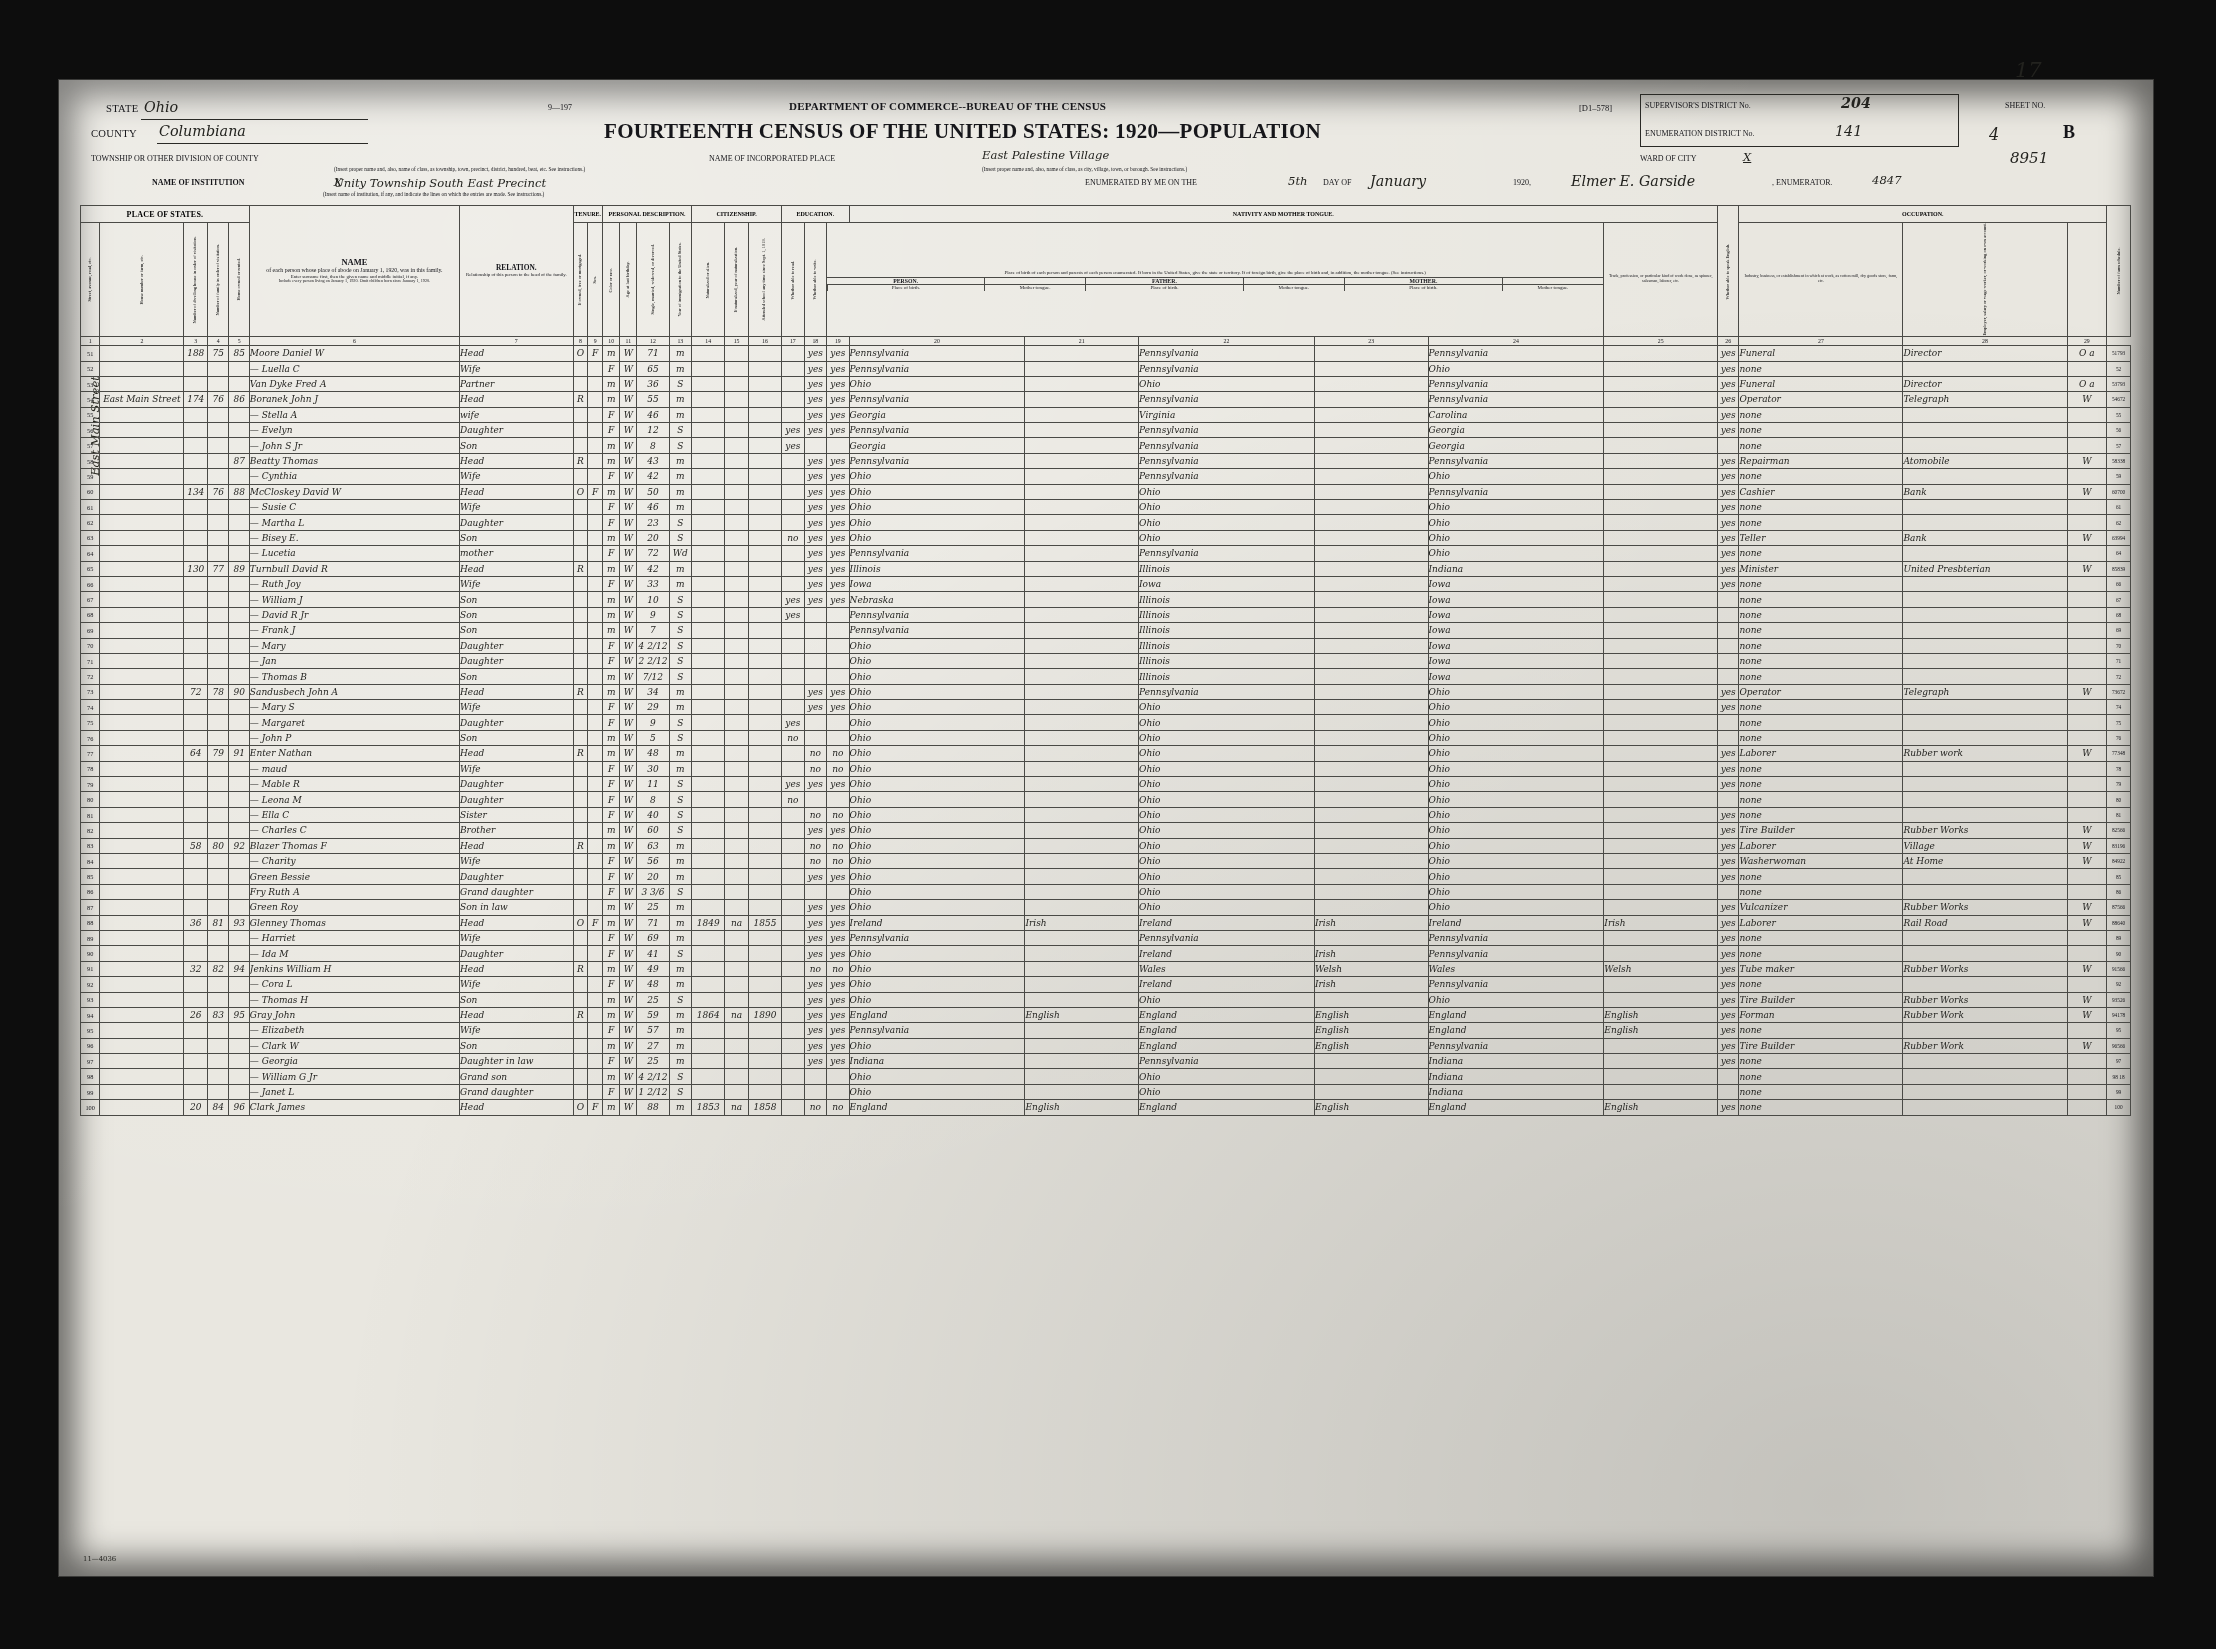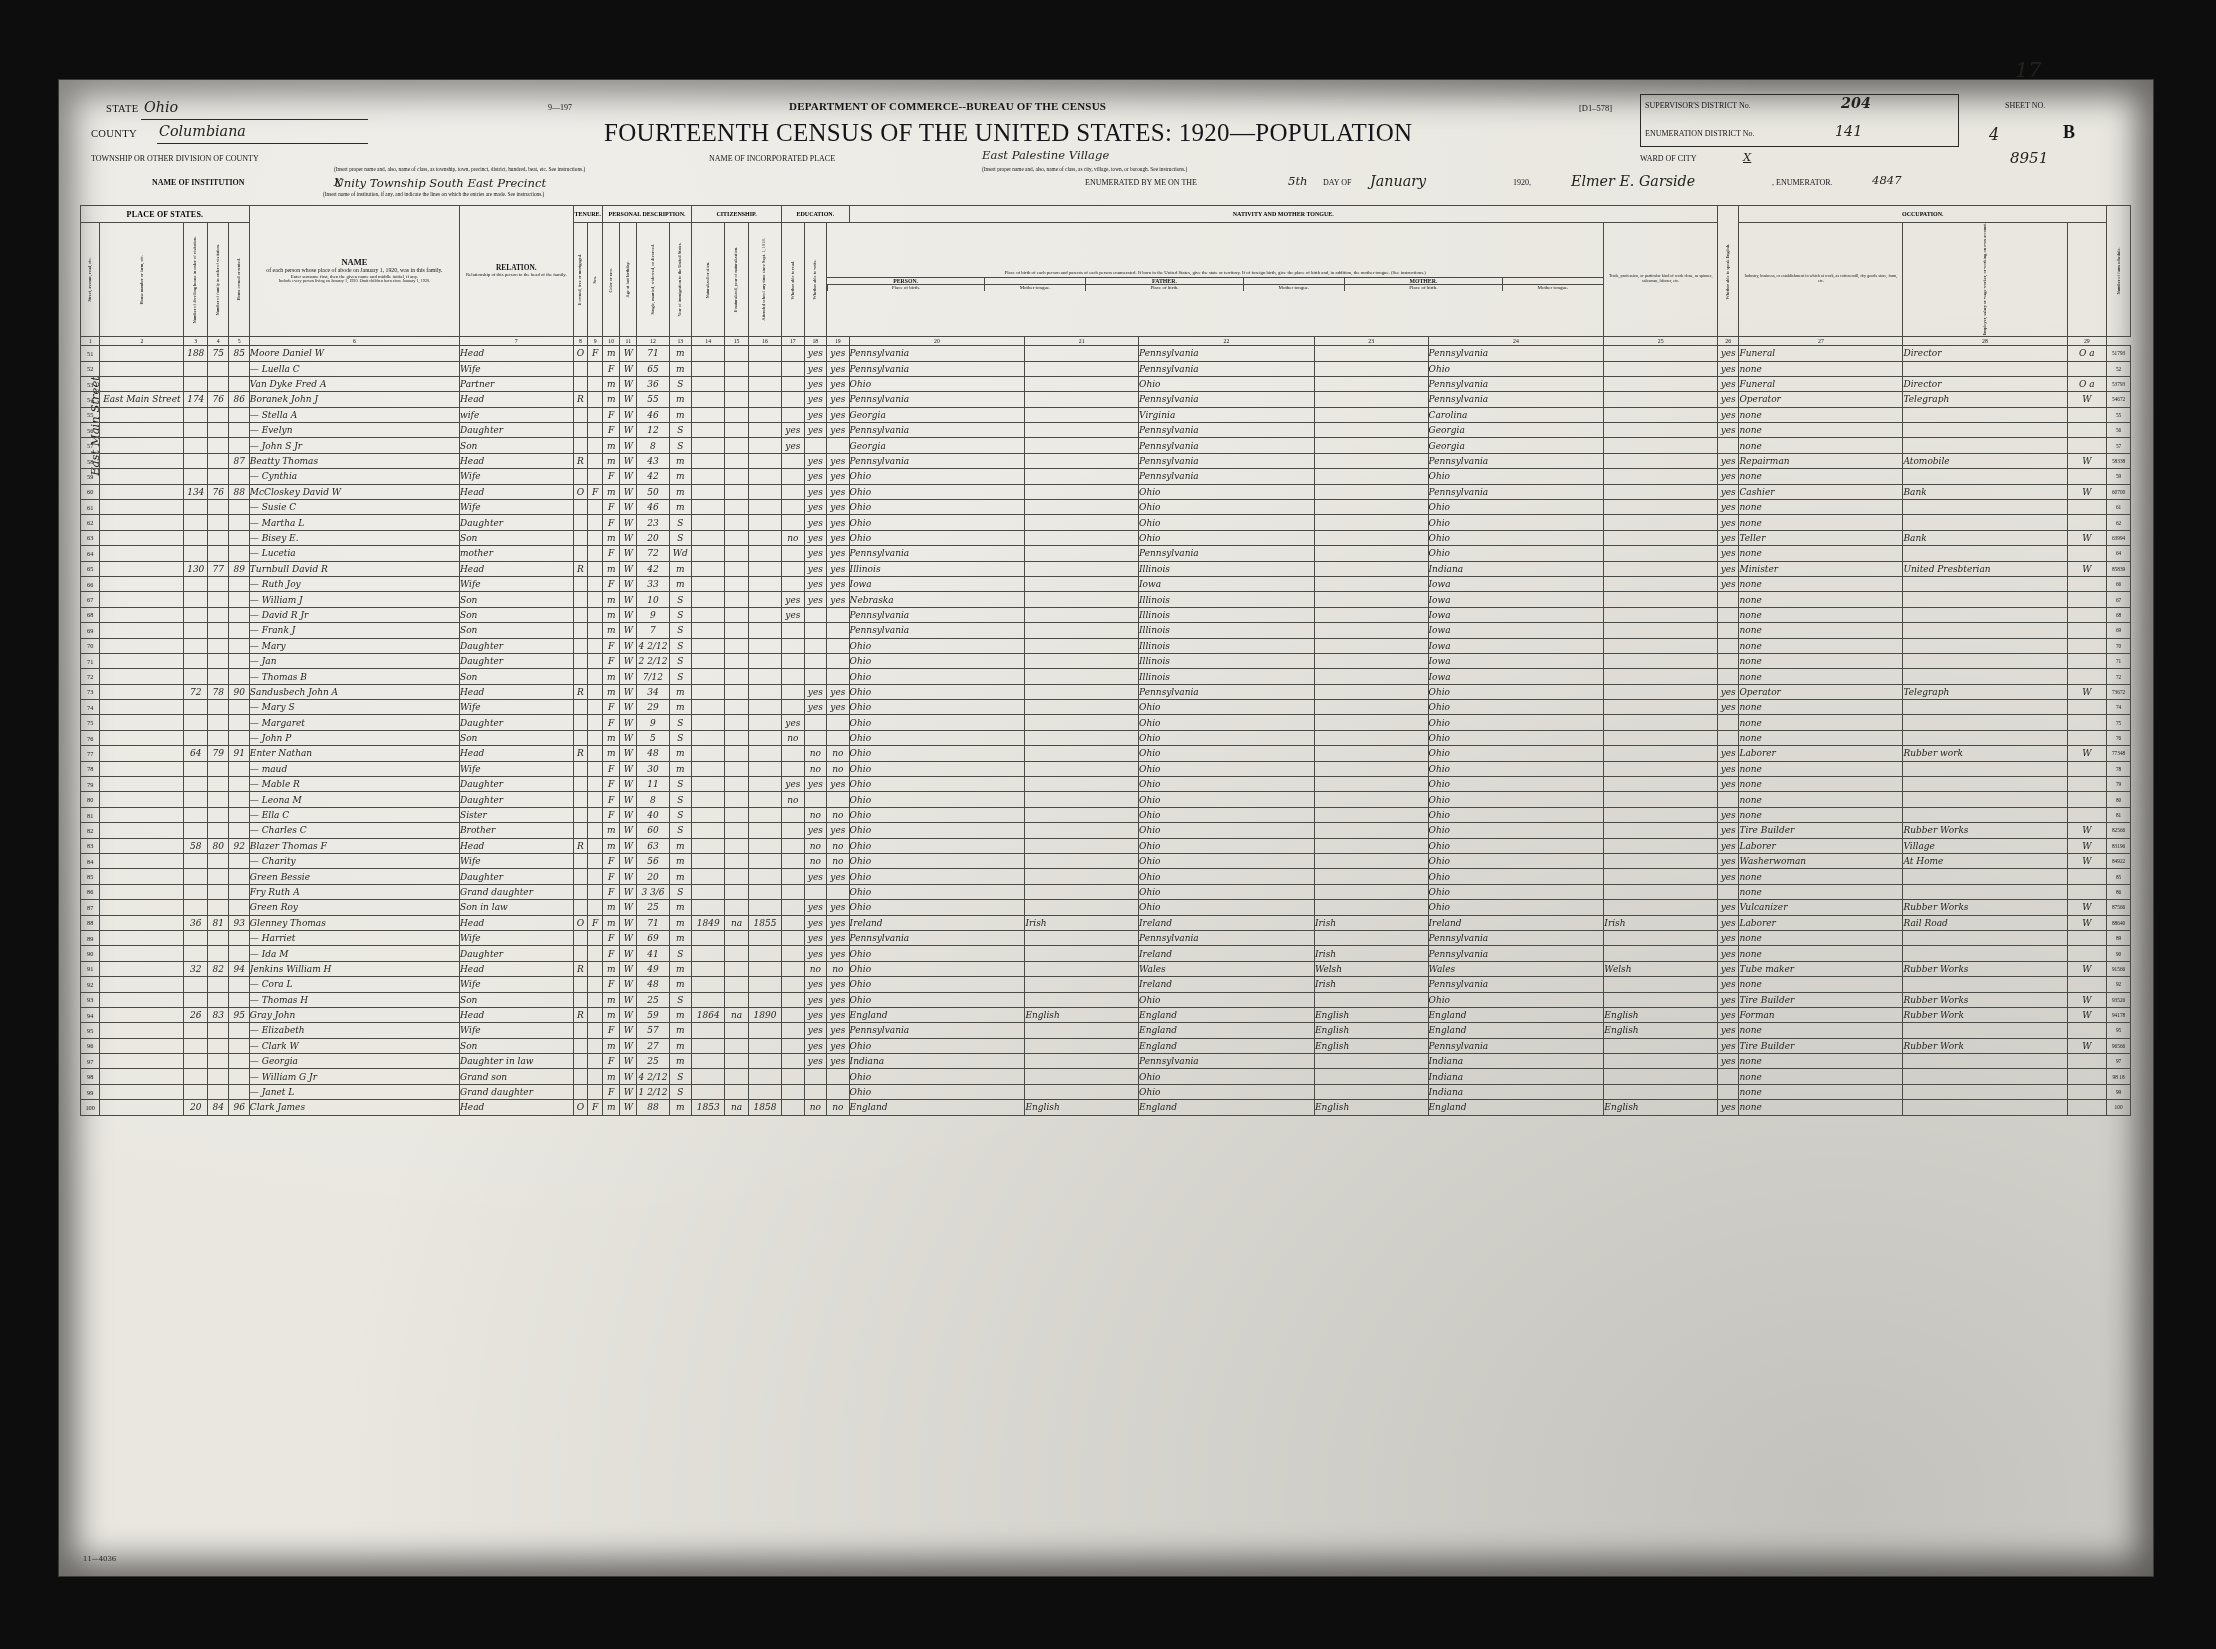--- a/index.html
+++ b/index.html
@@ -21,21 +21,21 @@
   }
   .hand{font-family:"DejaVu Serif",serif;font-style:italic;color:#23231f;}
   .print{font-family:"Liberation Serif",serif;color:#16161a;}
 
   
   #hdr{position:absolute;left:0;top:0;width:2094px;height:122px;}
   .hl{position:absolute;white-space:nowrap;}
   .lbl{font-size:10.6px;letter-spacing:0.3px;}
   .lbl-sm{font-size:8px;}
   .tiny{font-size:5.3px;}
-  .title-main{font-size:25px;font-weight:normal;letter-spacing:0.3px;}
+  .title-main{font-size:21px;font-weight:bold;letter-spacing:0.3px;}
   .hw20{font-size:14.3px;}
   .hw18{font-size:11.6px;}
 
   
   table{border-collapse:collapse;}
   #grid{position:absolute;left:21px;top:125px;width:2051px;}
   #grid td,#grid th{border:0.5px solid #4a4a46;padding:0;vertical-align:middle;}
   .colhdr{font-size:5px;line-height:1.05;text-align:center;color:#15151a;padding:0.5px;}
   .bighdr{font-size:8px;font-weight:bold;text-align:center;letter-spacing:0.2px;}
   .midhdr{font-size:6px;font-weight:bold;text-align:center;}

